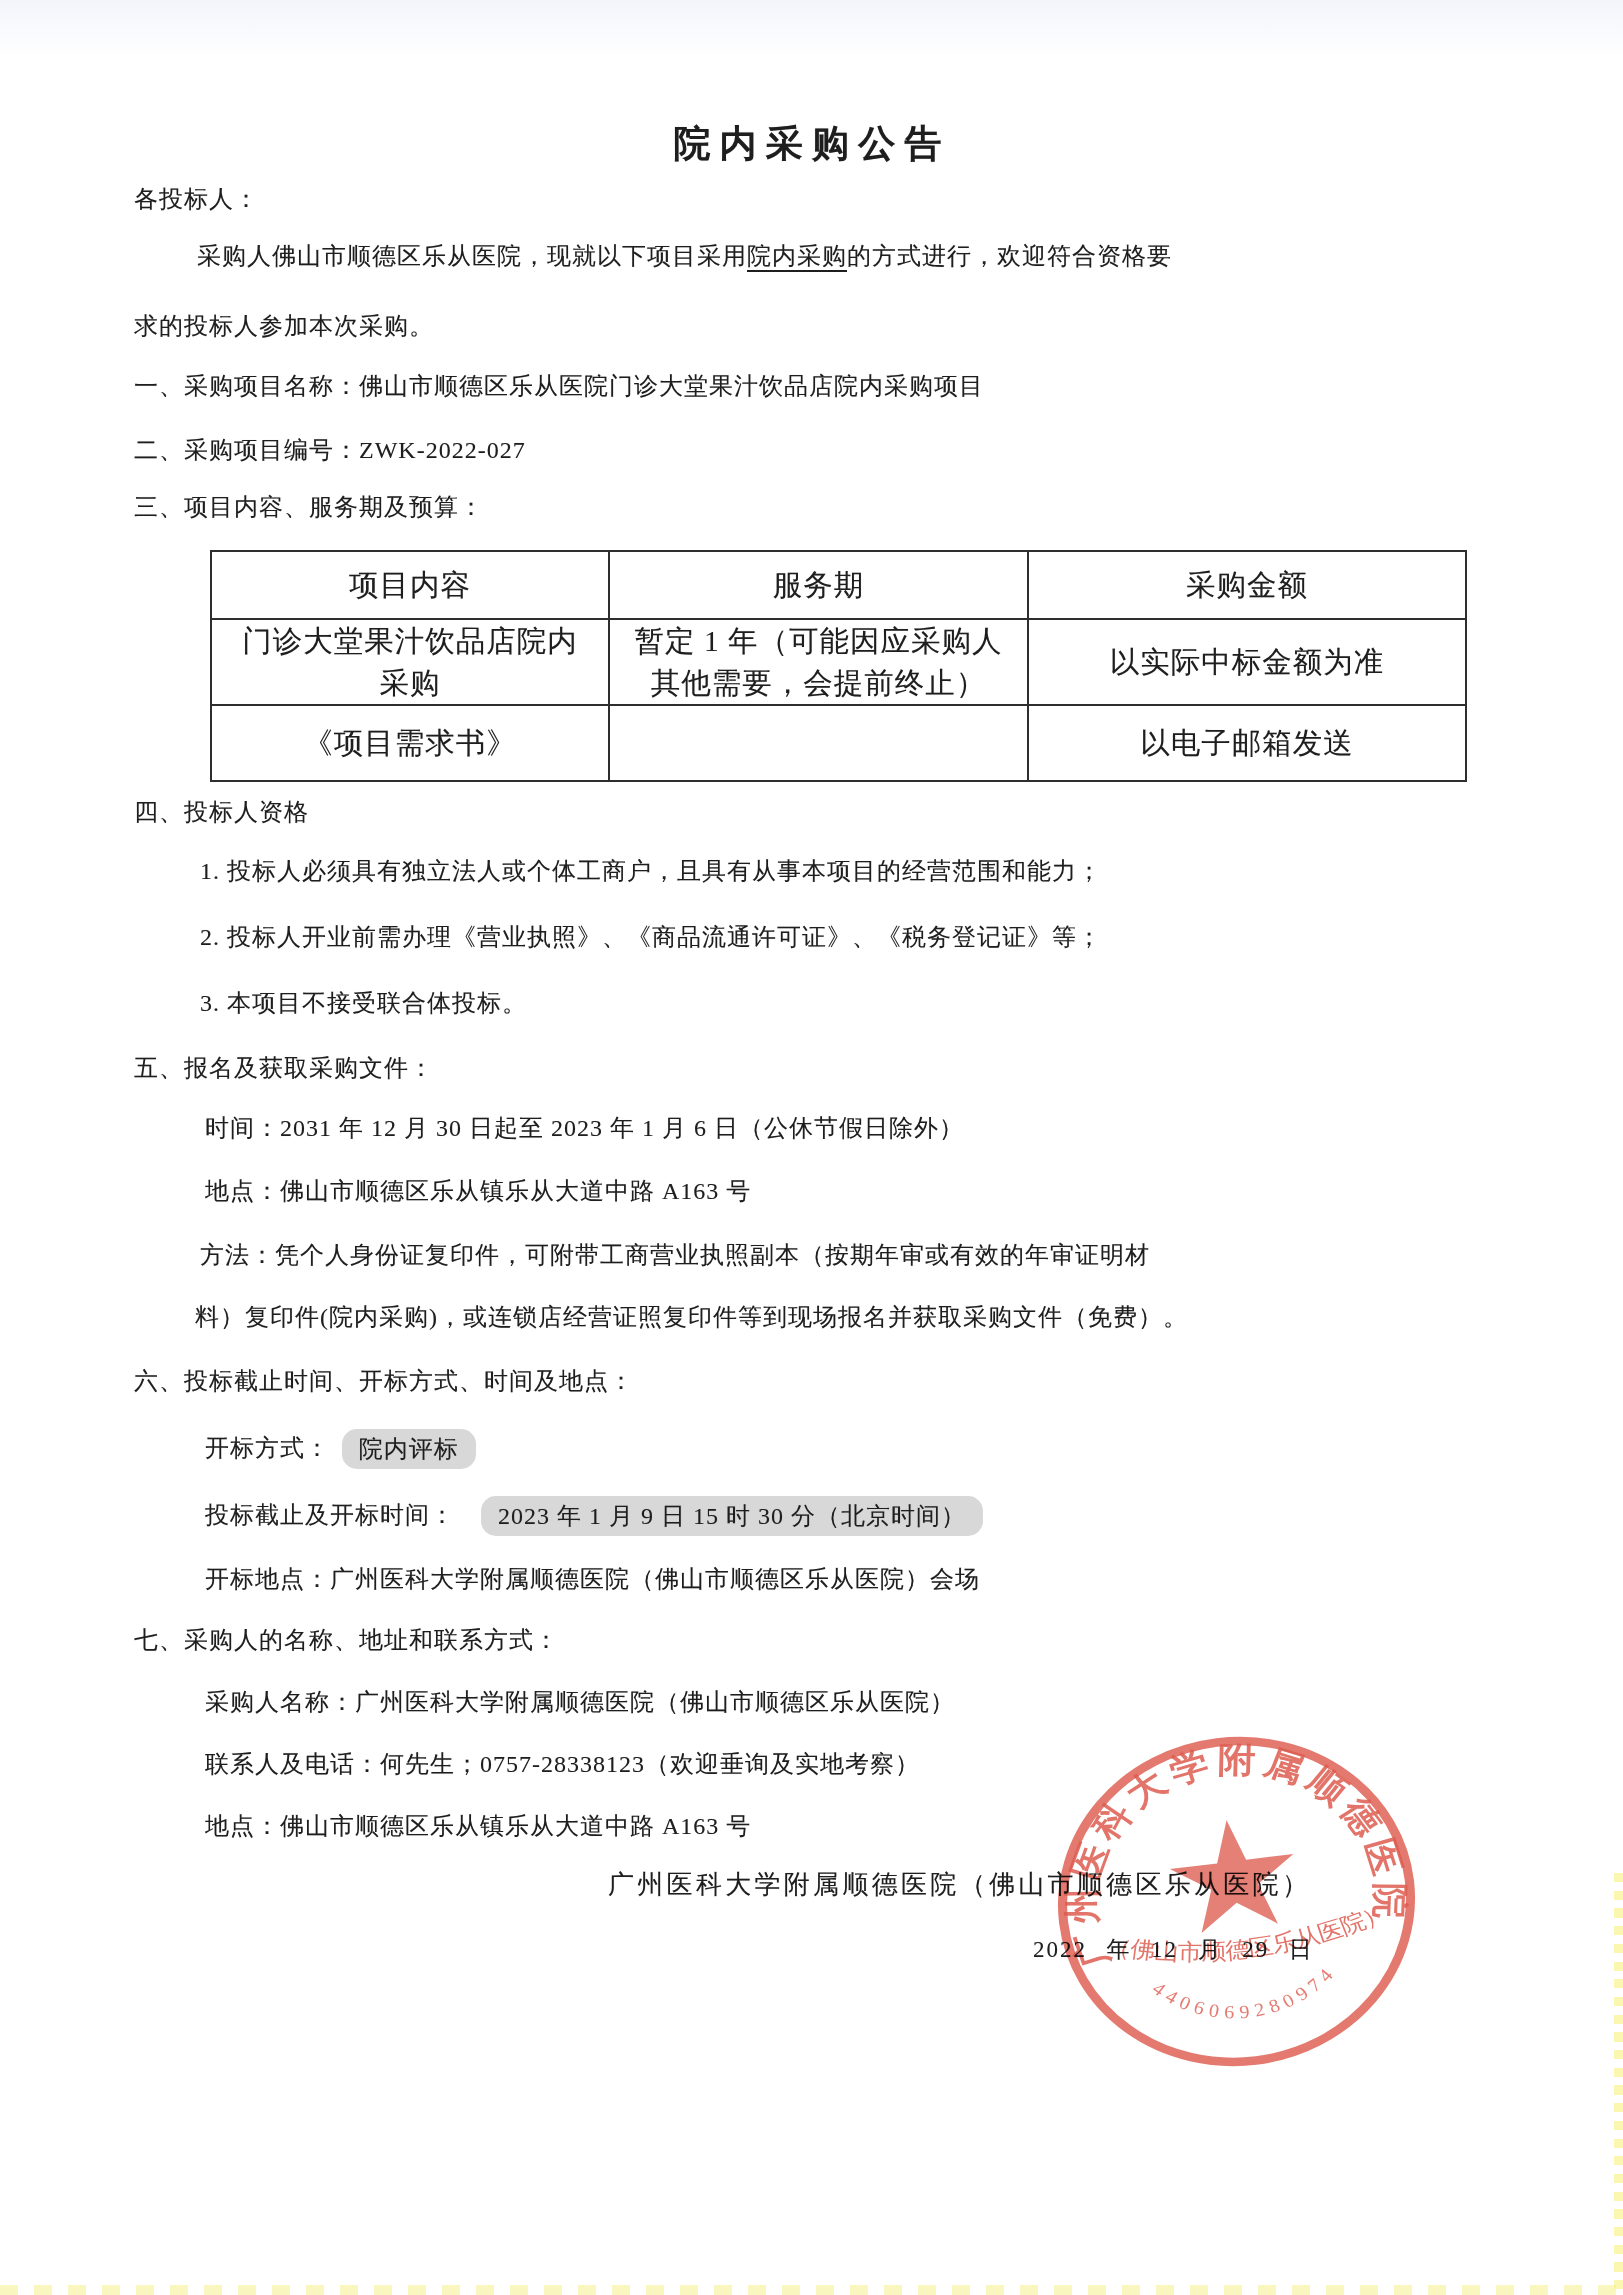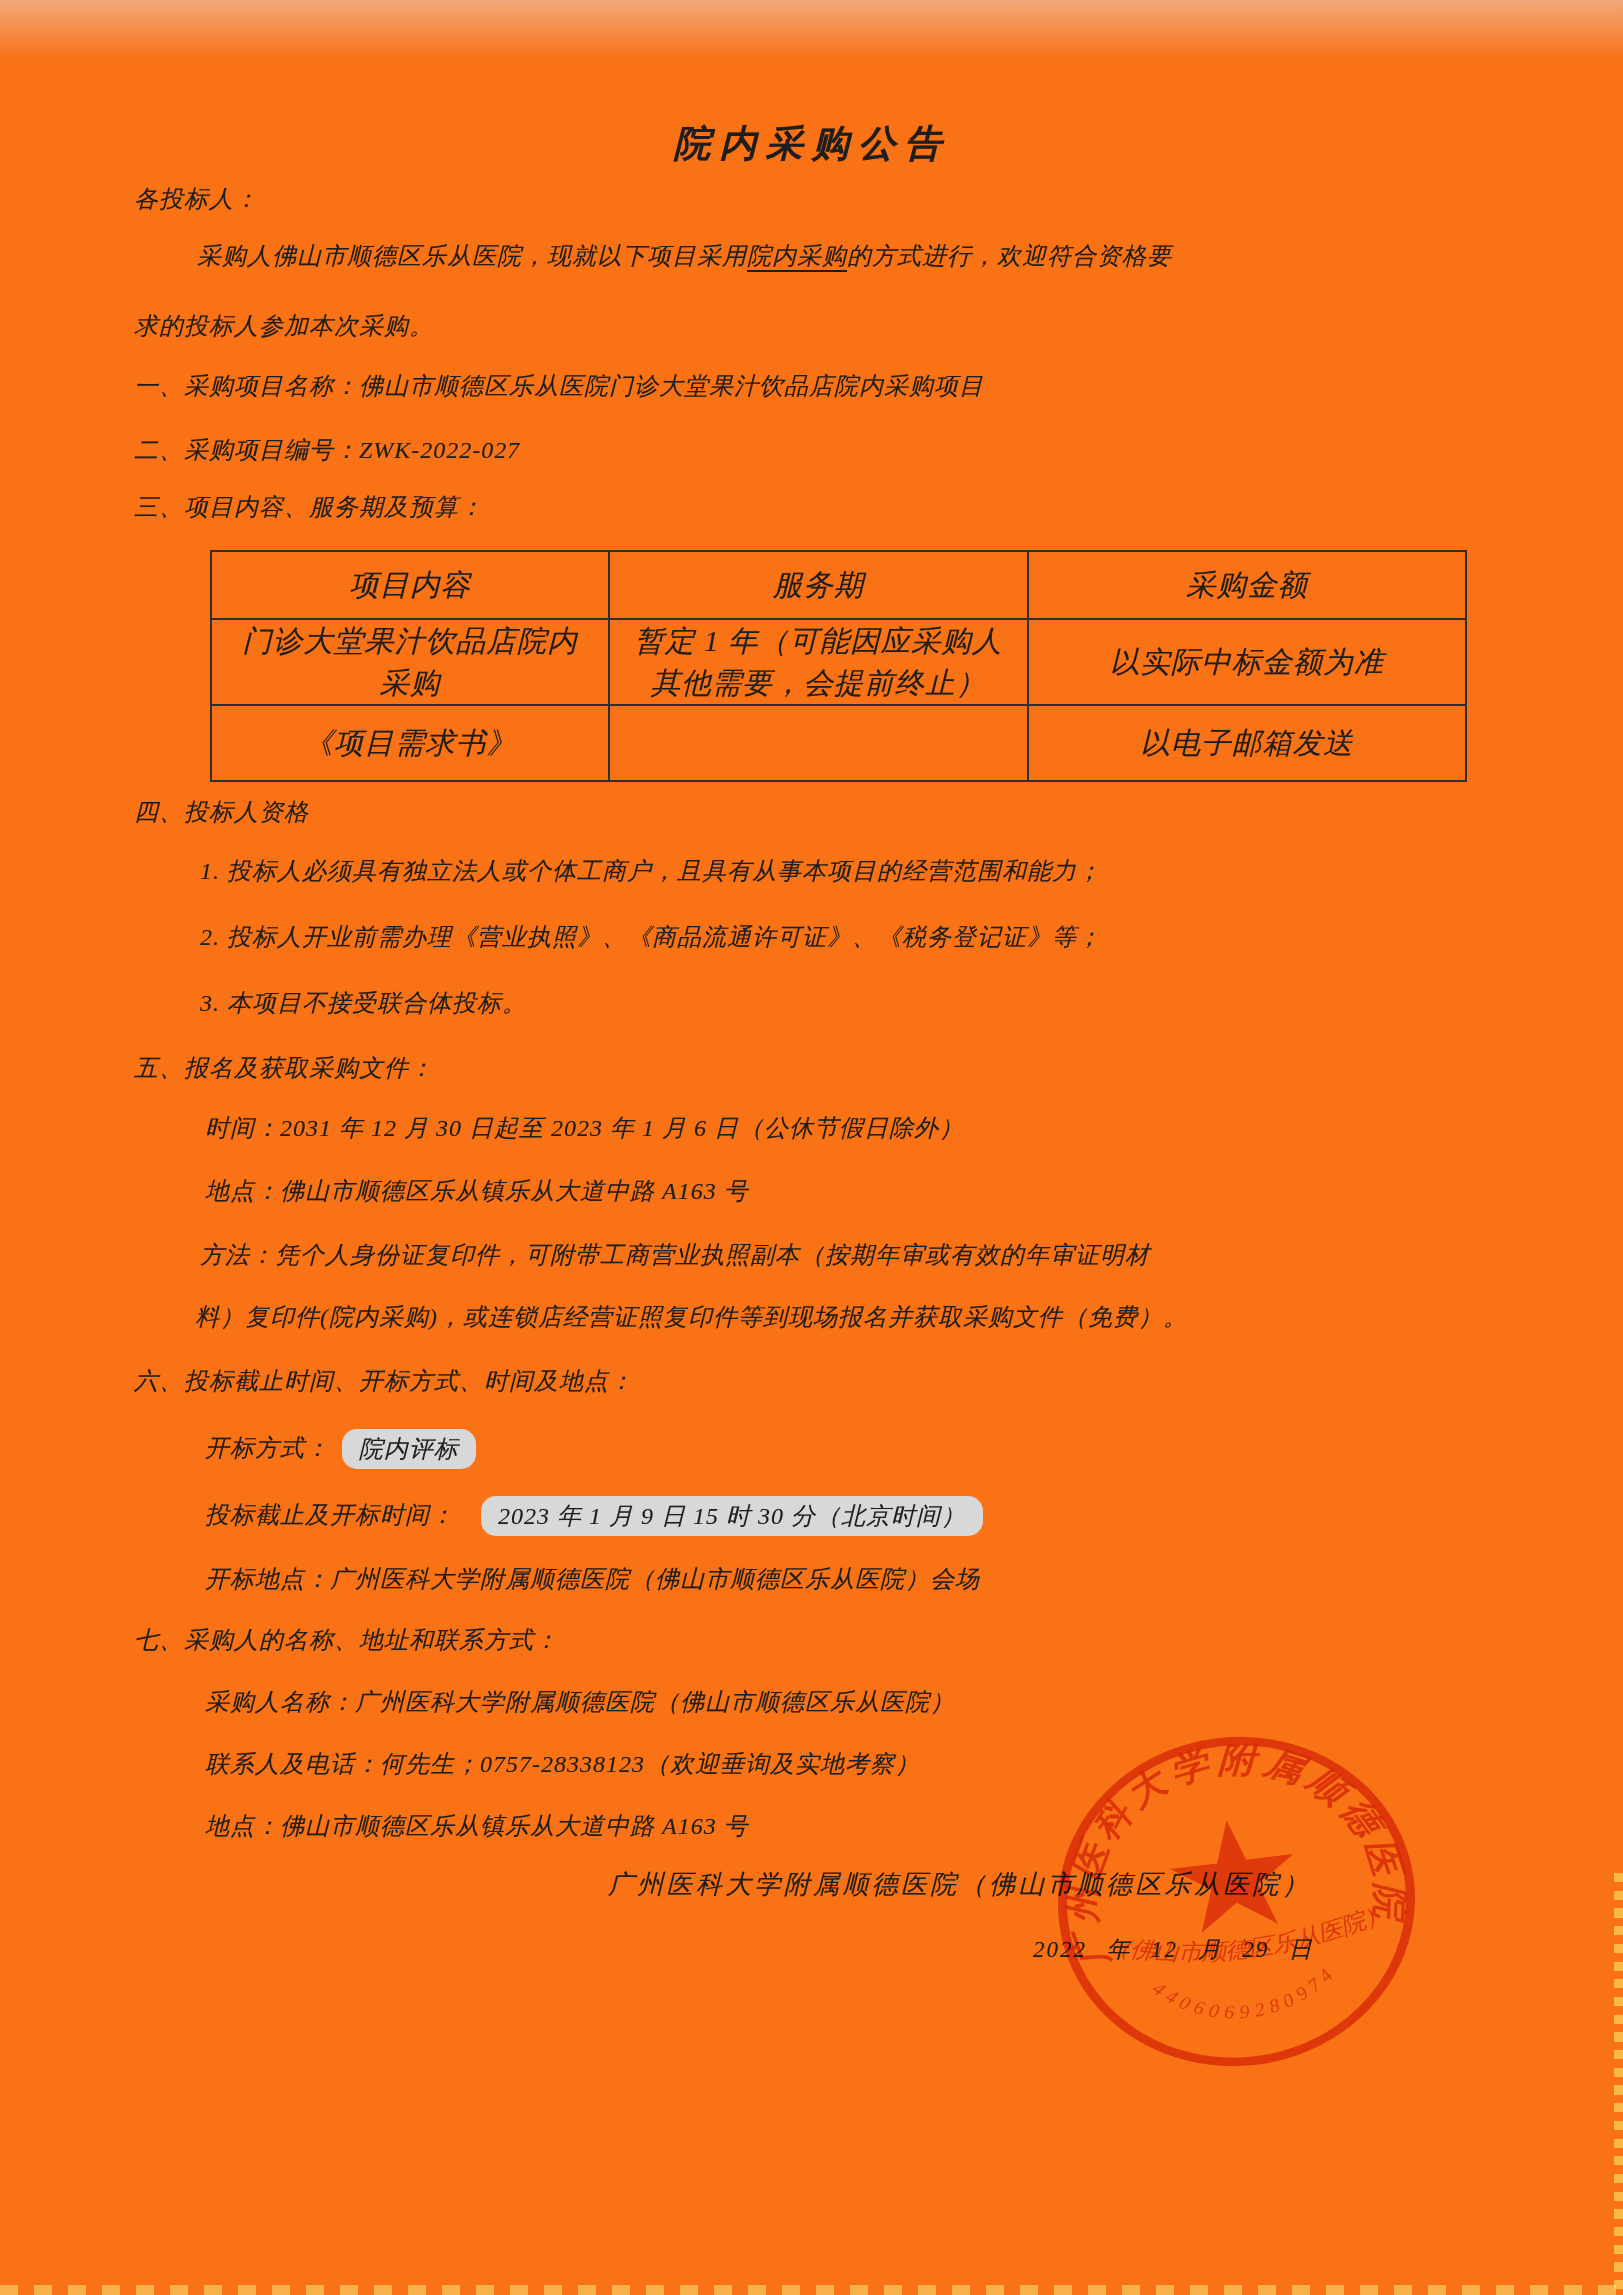--- a/index.html
+++ b/index.html
@@ -1,24 +1,23 @@
 <!DOCTYPE html>
 <html style="font-size:10.5px"><head>
 <meta charset="utf-8">
 <style>
   html,body{margin:0;padding:0;background:#9a9a9a;}
   #page{
     position:relative;
     width:1624px;height:2295px;
     margin:0 auto;
-    background:#f97316;
+    background:#ffffff;
     overflow:hidden;
     font-family:"Liberation Serif","DejaVu Serif",serif;
     color:#1e1e1e;
-    font-style:italic;
   }
   #page::before{
     content:"";position:absolute;left:0;top:0;width:100%;height:59px;
     background:linear-gradient(180deg,rgba(228,233,246,.45),rgba(255,255,255,0));
     pointer-events:none;
   }
   .line{
     position:absolute;
     font-size:24px;
     line-height:37px;

